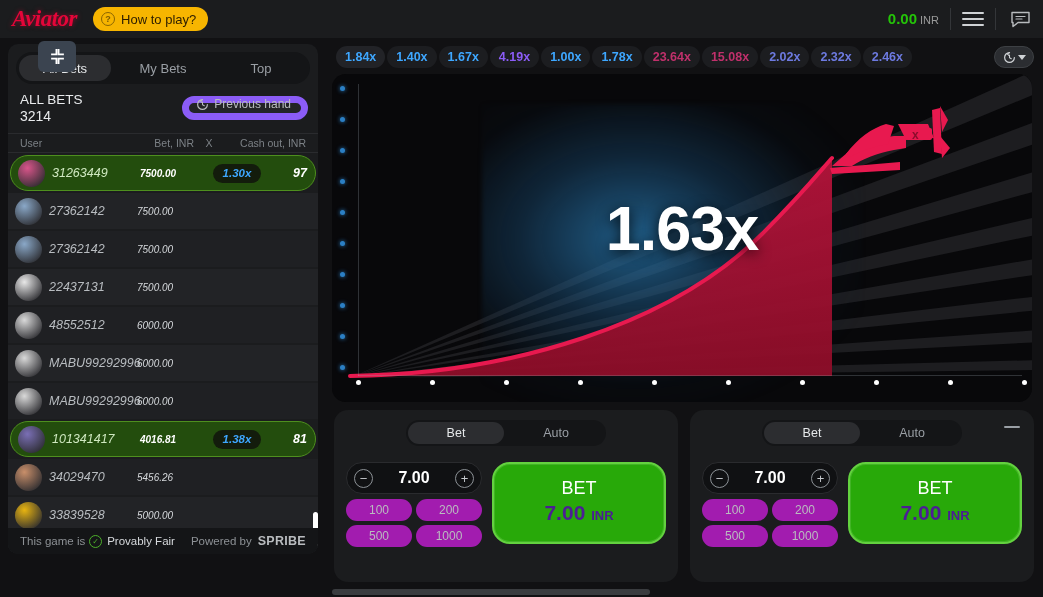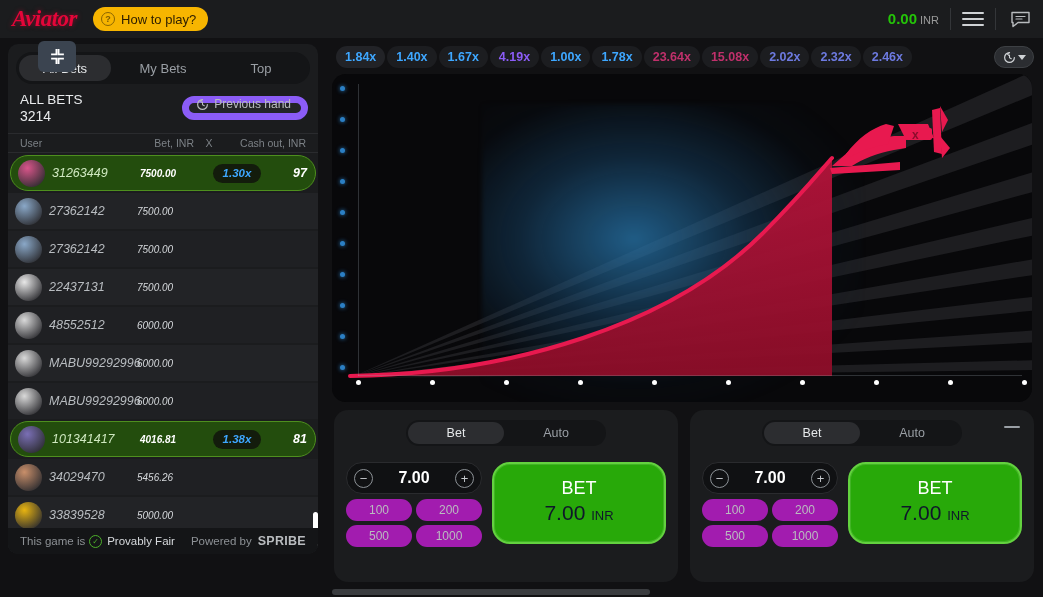--- a/index.html
+++ b/index.html
@@ -233,21 +233,21 @@
     font-size: 12px; color: #b9bcbf; cursor: pointer;
   }
   .betbtn {
     flex: 1; height: 82px; border-radius: 18px;
     background: #28a909; border: 2px solid #63d23f;
     box-shadow: inset 0 0 0 1px rgba(255,255,255,.12);
     display: flex; flex-direction: column; align-items: center; justify-content: center;
     cursor: pointer;
   }
   .betbtn .l1 { font-size: 18px; color: #ffffff; line-height: 22px; }
-  .betbtn .l2 { font-size: 21px; color: #0f172a; font-weight: normal; line-height: 28px; }
+  .betbtn .l2 { font-size: 21px; color: #4c1d95; font-weight: bold; line-height: 28px; }
   .betbtn .l2 .cur { font-size: 13px; }
 
   .hscroll {
     position: absolute; left: 332px; bottom: 2px; width: 706px; height: 6px;
   }
   .hscroll i { position: absolute; left: 0; top: 0; width: 318px; height: 6px; background: #3a3c3f; border-radius: 3px; display: block; }
 </style>
 </head>
 <body>
 
@@ -477,20 +477,21 @@
           <div class="xdot" style="left: 172px;"></div>
           <div class="xdot" style="left: 246px;"></div>
           <div class="xdot" style="left: 320px;"></div>
           <div class="xdot" style="left: 394px;"></div>
           <div class="xdot" style="left: 468px;"></div>
           <div class="xdot" style="left: 542px;"></div>
           <div class="xdot" style="left: 616px;"></div>
           <div class="xdot" style="left: 690px;"></div>
         </div>
 
+      <div class="multiplier">1.63x</div>
     </div>
 
     <div class="panels" id="panels">
         <div class="panel">
           <div class="mode">
             <div class="mtab active">Bet</div>
             <div class="mtab">Auto</div>
           </div>
           <div class="prow">
             <div class="left-col">

